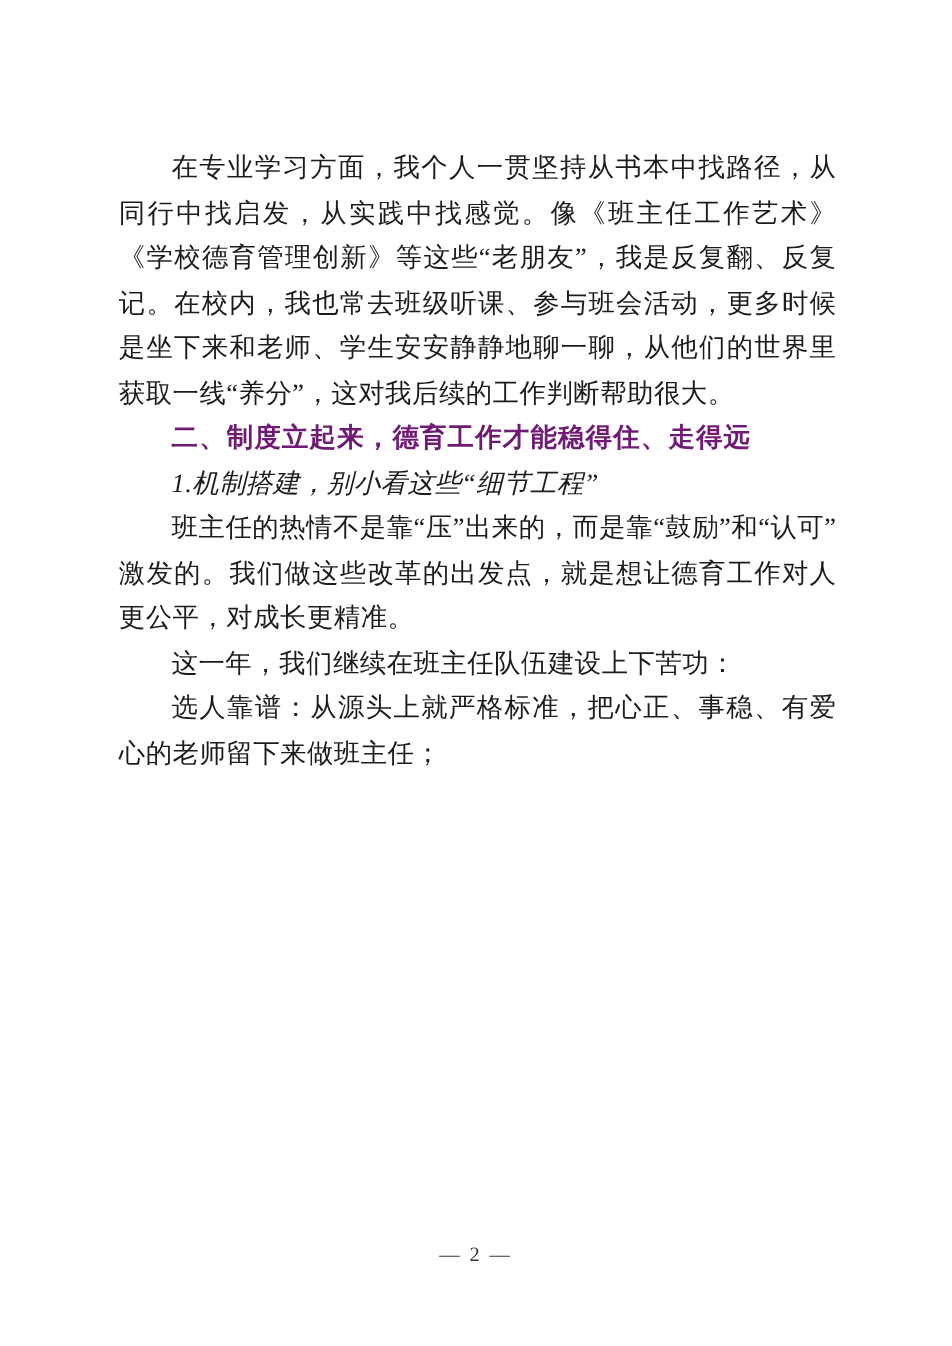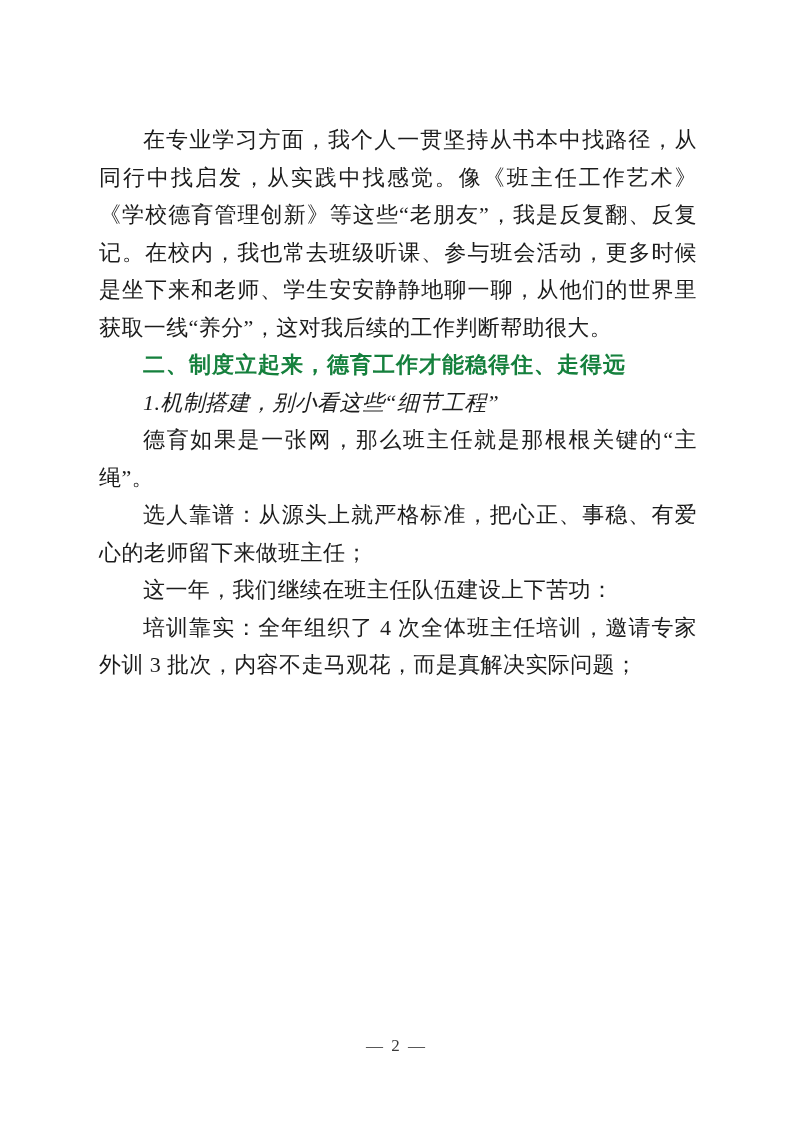--- a/index.html
+++ b/index.html
@@ -37,21 +37,21 @@
   }
 
   .para {
     text-align: justify;
     text-justify: inter-ideograph;
   }
 
   .h1 {
     font-family: "Liberation Sans", "DejaVu Sans", sans-serif;
     font-weight: bold;
-    color: #15803d;
+    color: #701a75;
     letter-spacing: 1px;
   }
 
   .h2 {
     font-weight: normal;
     font-style: italic;
   }
 
   .footer {
     position: absolute;
@@ -67,23 +67,22 @@
 </style>
 </head>
 <body>
 
 <div class="page">
 
   <div class="content">
     <div class="para">在专业学习方面，我个人一贯坚持从书本中找路径，从同行中找启发，从实践中找感觉。像《班主任工作艺术》《学校德育管理创新》等这些“老朋友”，我是反复翻、反复记。在校内，我也常去班级听课、参与班会活动，更多时候是坐下来和老师、学生安安静静地聊一聊，从他们的世界里获取一线“养分”，这对我后续的工作判断帮助很大。</div>
     <div class="h1">二、制度立起来，德育工作才能稳得住、走得远</div>
     <div class="h2">1.机制搭建，别小看这些“细节工程”</div>
-    <div class="para">德育如果是一张网，那么班主任就是那根根关键的“主绳”。</div>
+    <div class="para">班主任的热情不是靠“压”出来的，而是靠“鼓励”和“认可”激发的。我们做这些改革的出发点，就是想让德育工作对人更公平，对成长更精准。</div>
+    <div class="para">这一年，我们继续在班主任队伍建设上下苦功：</div>
     <div class="para">选人靠谱：从源头上就严格标准，把心正、事稳、有爱心的老师留下来做班主任；</div>
-    <div class="para">这一年，我们继续在班主任队伍建设上下苦功：</div>
-    <div class="para">培训靠实：全年组织了 4 次全体班主任培训，邀请专家外训 3 批次，内容不走马观花，而是真解决实际问题；</div>
   </div>
 
   <div class="footer">
     <span>— 2 —</span>
   </div>
 
 </div>
 
 </body></html>

